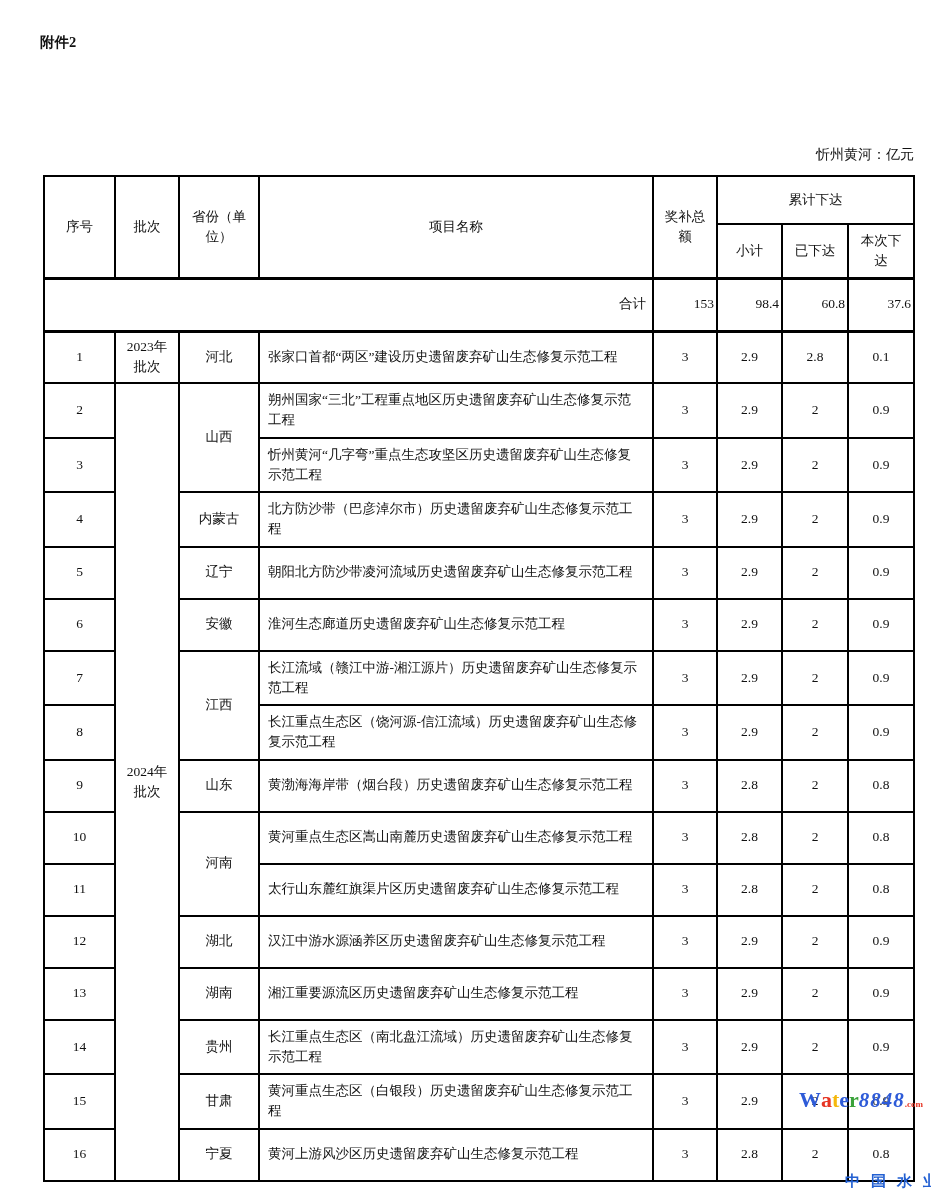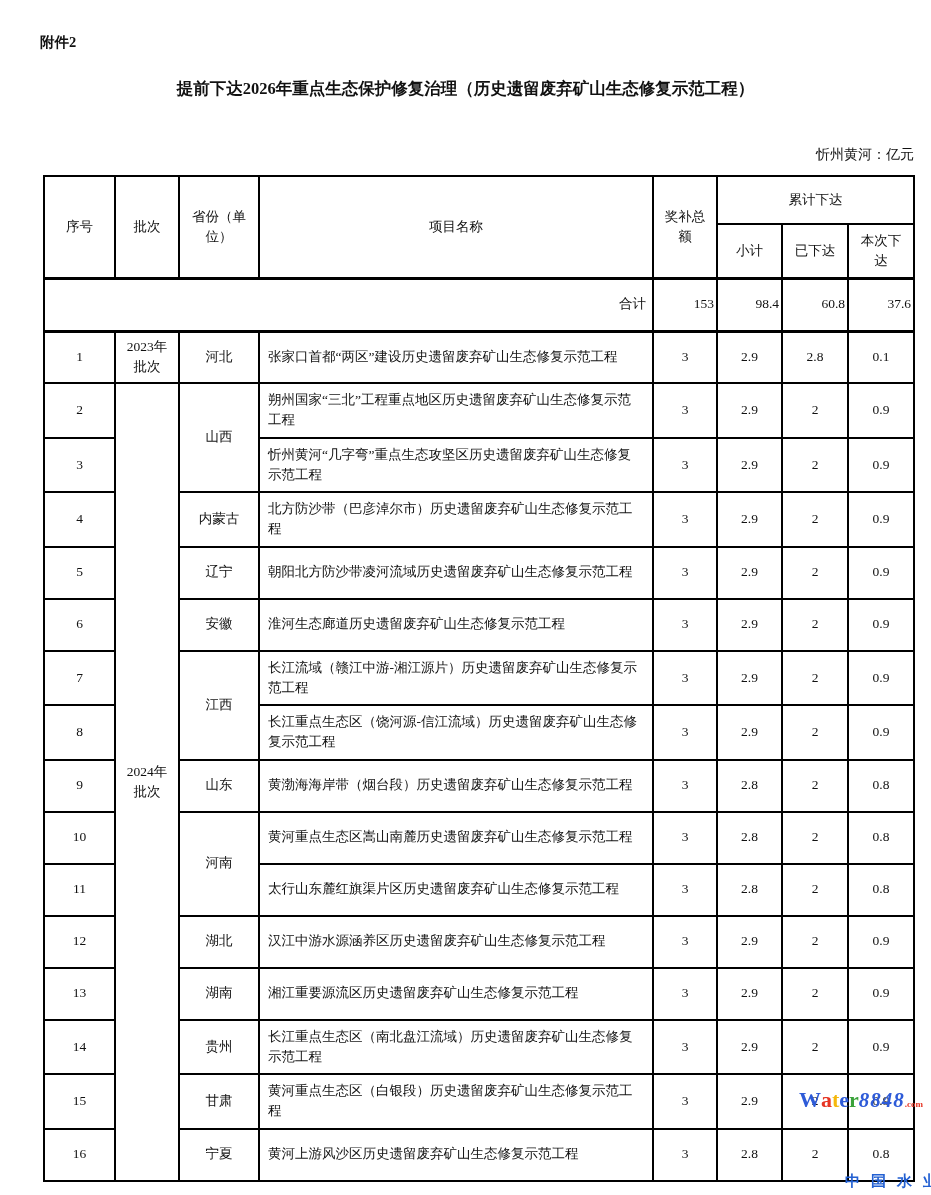--- a/index.html
+++ b/index.html
@@ -52,21 +52,20 @@
   }
 </style>
 </head>
 <body>
 
 <div class="page">
 
   <div class="attachment">附件2</div>
 
   <div class="title">
-    <div>提前下达2026年重点生态保护修复治理（历史遗留废弃矿山生态修复示范工程）</div>
   </div>
 
   <div class="unit-note">忻州黄河：亿元</div>
 
   <table class="budget">
     <colgroup>
       <col style="width:71px">
         <col style="width:64px">
         <col style="width:80px">
         <col style="width:394px">

